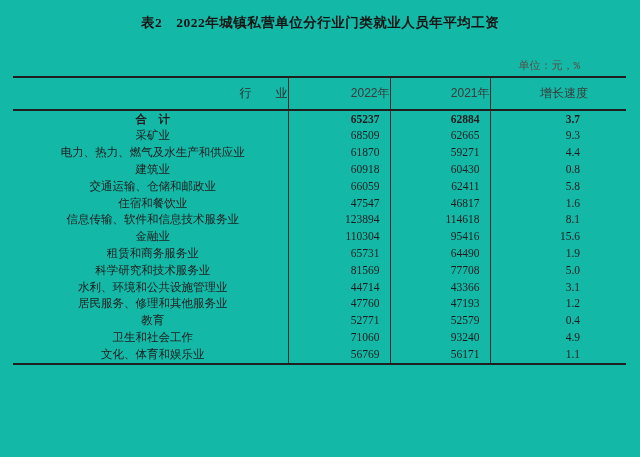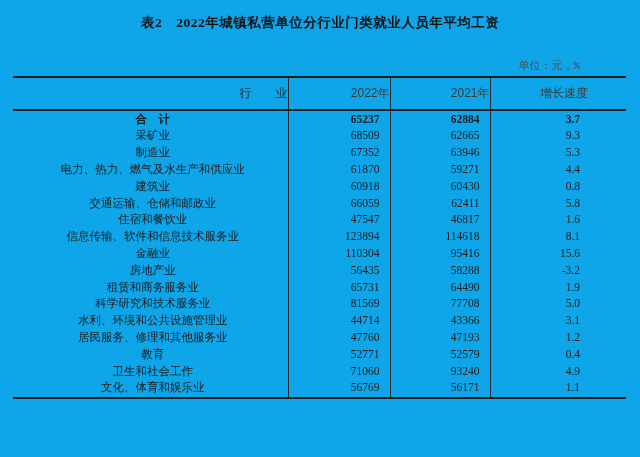--- a/index.html
+++ b/index.html
@@ -11,21 +11,21 @@
     width: 640px;
     height: 457px;
     overflow: hidden;
     font-family: "Liberation Serif", "DejaVu Serif", serif;
     color: #1a1a1a;
   }
   .page {
     position: relative;
     width: 640px;
     height: 457px;
-    background: #0ea5e9;
+    background: #14b8a6;
   }
   .doc-title {
     margin: 0;
     padding-top: 14px;
     text-align: center;
     font-size: 13.5px;
     font-weight: bold;
     color: #141414;
     letter-spacing: 0.5px;
     font-family: "Liberation Serif", "DejaVu Serif", serif;
@@ -118,26 +118,20 @@
       <td class="c-num vsep">62884</td>
       <td class="c-gro vsep">3.7</td>
     </tr>
         <tr>
       <td class="c-ind">采矿业</td>
       <td class="c-num vsep">68509</td>
       <td class="c-num vsep">62665</td>
       <td class="c-gro vsep">9.3</td>
     </tr>
         <tr>
-      <td class="c-ind">制造业</td>
-      <td class="c-num vsep">67352</td>
-      <td class="c-num vsep">63946</td>
-      <td class="c-gro vsep">5.3</td>
-    </tr>
-        <tr>
       <td class="c-ind">电力、热力、燃气及水生产和供应业</td>
       <td class="c-num vsep">61870</td>
       <td class="c-num vsep">59271</td>
       <td class="c-gro vsep">4.4</td>
     </tr>
         <tr>
       <td class="c-ind">建筑业</td>
       <td class="c-num vsep">60918</td>
       <td class="c-num vsep">60430</td>
       <td class="c-gro vsep">0.8</td>
@@ -160,26 +154,20 @@
       <td class="c-num vsep">114618</td>
       <td class="c-gro vsep">8.1</td>
     </tr>
         <tr>
       <td class="c-ind">金融业</td>
       <td class="c-num vsep">110304</td>
       <td class="c-num vsep">95416</td>
       <td class="c-gro vsep">15.6</td>
     </tr>
         <tr>
-      <td class="c-ind">房地产业</td>
-      <td class="c-num vsep">56435</td>
-      <td class="c-num vsep">58288</td>
-      <td class="c-gro vsep">-3.2</td>
-    </tr>
-        <tr>
       <td class="c-ind">租赁和商务服务业</td>
       <td class="c-num vsep">65731</td>
       <td class="c-num vsep">64490</td>
       <td class="c-gro vsep">1.9</td>
     </tr>
         <tr>
       <td class="c-ind">科学研究和技术服务业</td>
       <td class="c-num vsep">81569</td>
       <td class="c-num vsep">77708</td>
       <td class="c-gro vsep">5.0</td>

